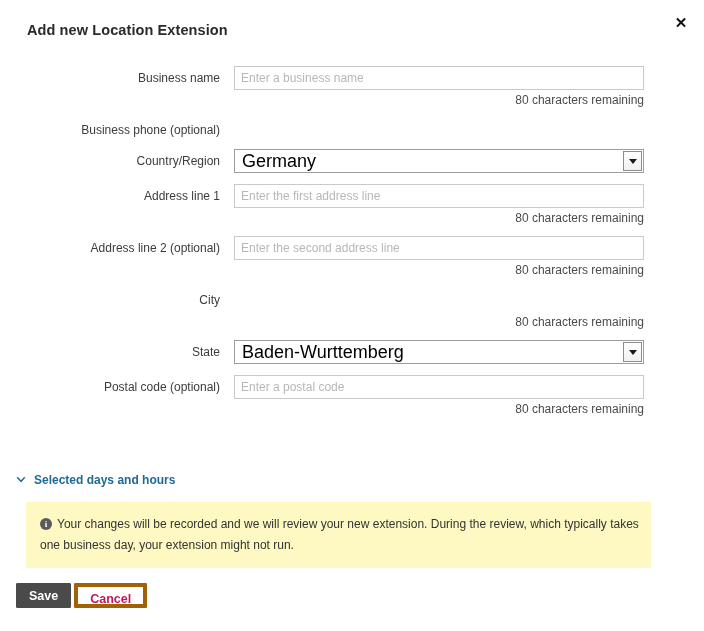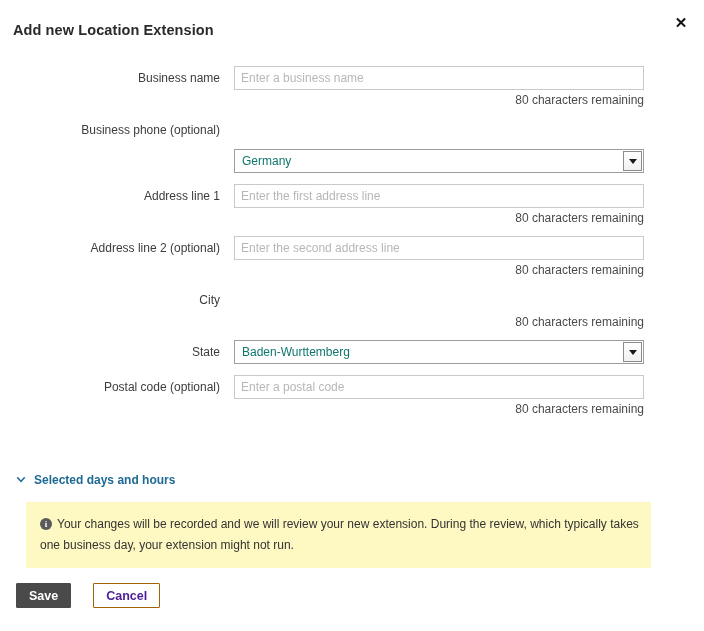--- a/index.html
+++ b/index.html
@@ -13,21 +13,21 @@
     position: relative;
     font-family: "Liberation Sans", sans-serif;
     font-size: 12px;
     color: #333333;
     overflow: hidden;
   }
 
   
   .dialog-title {
     position: absolute;
-    left: 13px;
+    left: 27px;
     top: 22px;
     font-size: 14.5px;
     font-weight: bold;
     color: #2a2a2a;
     letter-spacing: 0.1px;
     white-space: nowrap;
   }
 
   
   .close-btn {
@@ -103,22 +103,22 @@
     background: #ffffff;
     position: relative;
   }
   .select-value {
     position: absolute;
     left: 7px;
     top: 0;
     right: 26px;
     height: 22px;
     line-height: 22px;
-    font-size: 12px;
-    color: #0f766e;
+    font-size: 18px;
+    color: #000000;
     white-space: nowrap;
     overflow: hidden;
   }
   .select-arrow-btn {
     position: absolute;
     right: 1px;
     top: 1px;
     width: 19px;
     height: 20px;
     border: 1px solid #8c8c8c;
@@ -212,43 +212,43 @@
     font-family: "Liberation Serif", serif;
   }
 
   
   .button-bar {
     position: absolute;
     left: 16px;
     top: 583px;
     display: flex;
     align-items: center;
-    gap: 22px;
+    gap: 3px;
   }
   .btn {
     font-family: "Liberation Sans", sans-serif;
     font-size: 12.5px;
     font-weight: bold;
     height: 25px;
     line-height: 25px;
     padding: 0 12px;
     box-sizing: border-box;
     cursor: pointer;
     border-radius: 1px;
     white-space: nowrap;
   }
   .btn-primary {
     background: #4a4a4a;
     color: #ffffff;
     border: 1px solid #4a4a4a;
   }
   .btn-secondary {
     background: #ffffff;
-    color: #4c1d95;
-    border: 1px solid #a16207;
+    color: #be185d;
+    border: 4px solid #a16207;
   }
 </style>
 </head>
 <body>
 
 <div class="dialog-title">Add new Location Extension</div>
 
 <div class="close-btn">✕</div>
 
 <div class="form" id="form-root">
@@ -258,20 +258,21 @@
     </div>
     <div class="counter-row">
       <div class="counter">80 characters remaining</div>
     </div>
     <div class="spacer-7"></div>
     <div class="field-row">
       <div class="field-label">Business phone (optional)</div>
     </div>
     <div class="spacer-7"></div>
     <div class="field-row">
+      <div class="field-label">Country/Region</div>
       <div class="field-control">
         <div class="select-wrap">
           <div class="select-value">Germany</div>
           <div class="select-arrow-btn"></div>
         </div>
       </div>
     </div>
     <div class="spacer-4"></div>
     <div class="spacer-7"></div>
     <div class="field-row">

